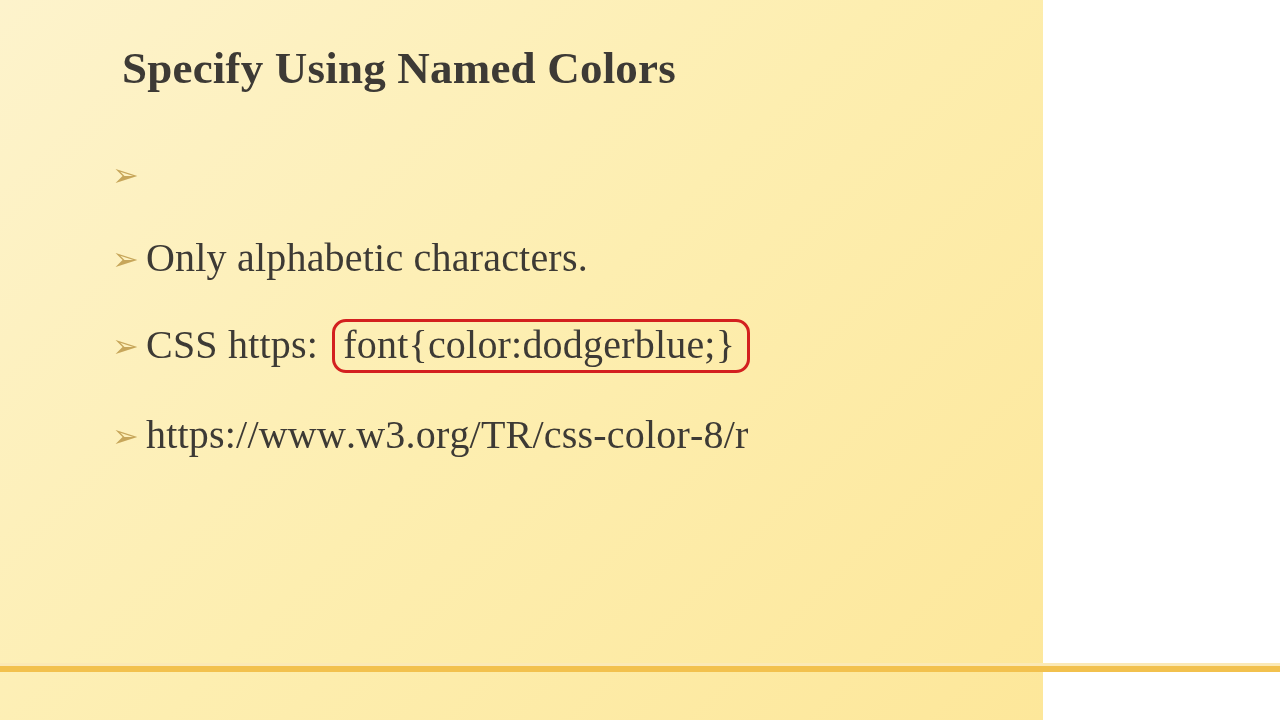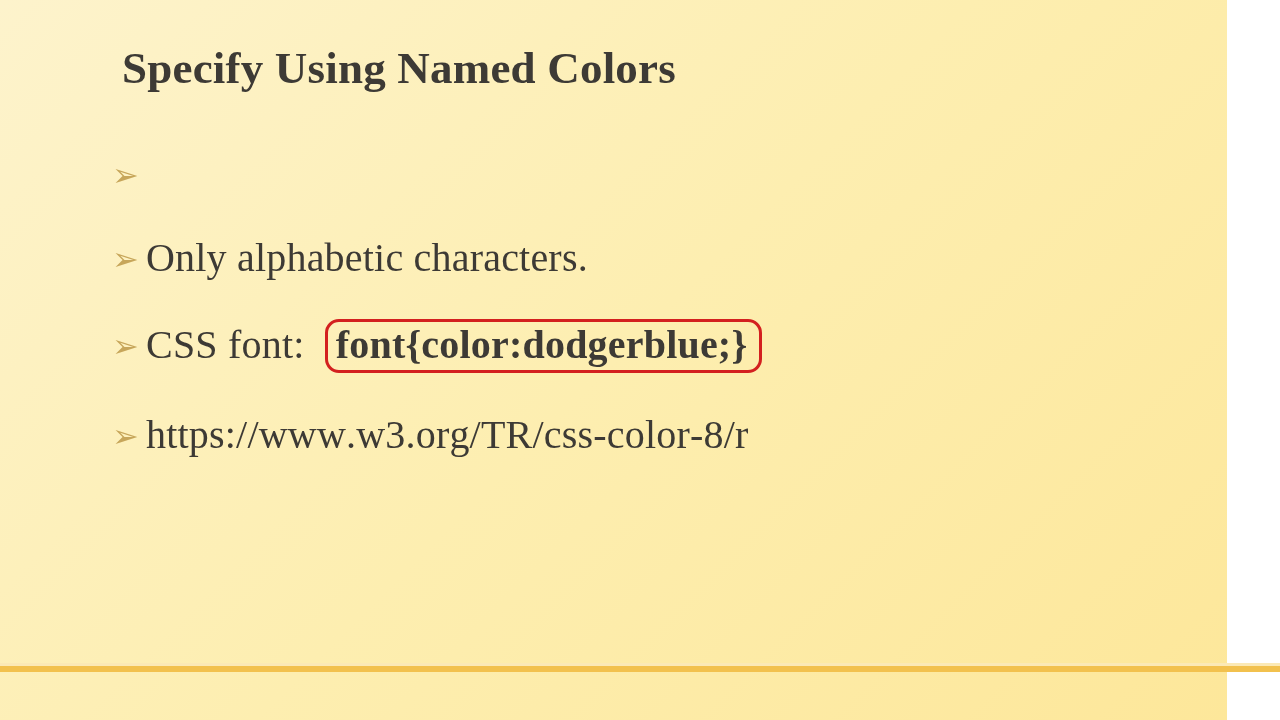--- a/index.html
+++ b/index.html
@@ -3,21 +3,21 @@
 <meta charset="utf-8">
 <style>
   html, body {
     margin: 0;
     padding: 0;
     width: 1280px;
     height: 720px;
     overflow: hidden;
   }
   .slide {
-    width: 1227px;
+    width: 1043px;
     height: 720px;
     background: linear-gradient(135deg, #fdf3cc 0%, #fdeeb0 50%, #fde79a 100%);
     position: relative;
     font-family: "Palatino Linotype", "Book Antiqua", Palatino, Georgia, serif;
     color: #3d3a35;
     font-kerning: none;
     box-sizing: border-box;
   }
   .title {
     position: absolute;
@@ -52,23 +52,22 @@
     top: -1px;
   }
   .text-line {
     white-space: nowrap;
   }
   .boxed {
     display: inline-block;
     border: 3px solid #d3201f;
     border-radius: 14px;
     padding: 2px 12px 4px 8px;
-    margin-left: 10px;
+    margin-left: 4px;
     line-height: 1.05;
-    font-weight: bold;
   }
   .footer-line {
     position: absolute;
     left: 0;
     bottom: 48px;
     width: 1280px;
     height: 6px;
     background: #f2c14e;
     border-top: 3px solid #fbe9b6;
   }
@@ -87,21 +86,21 @@
     </div>
 
     <div class="bullet">
       <span class="chev">➢</span>
       <span class="text-line">Only alphabetic characters.</span>
     </div>
 
     <div class="bullet">
       <span class="chev">➢</span>
       <span class="text-line">
-        <span>CSS font: </span><span class="boxed">font{color:dodgerblue;}</span>
+        <span>CSS https: </span><span class="boxed">font{color:dodgerblue;}</span>
       </span>
     </div>
 
     <div class="bullet">
       <span class="chev">➢</span>
       <span class="text-line">https://www.w3.org/TR/css-color-8/r</span>
     </div>
 
   </div>
 

